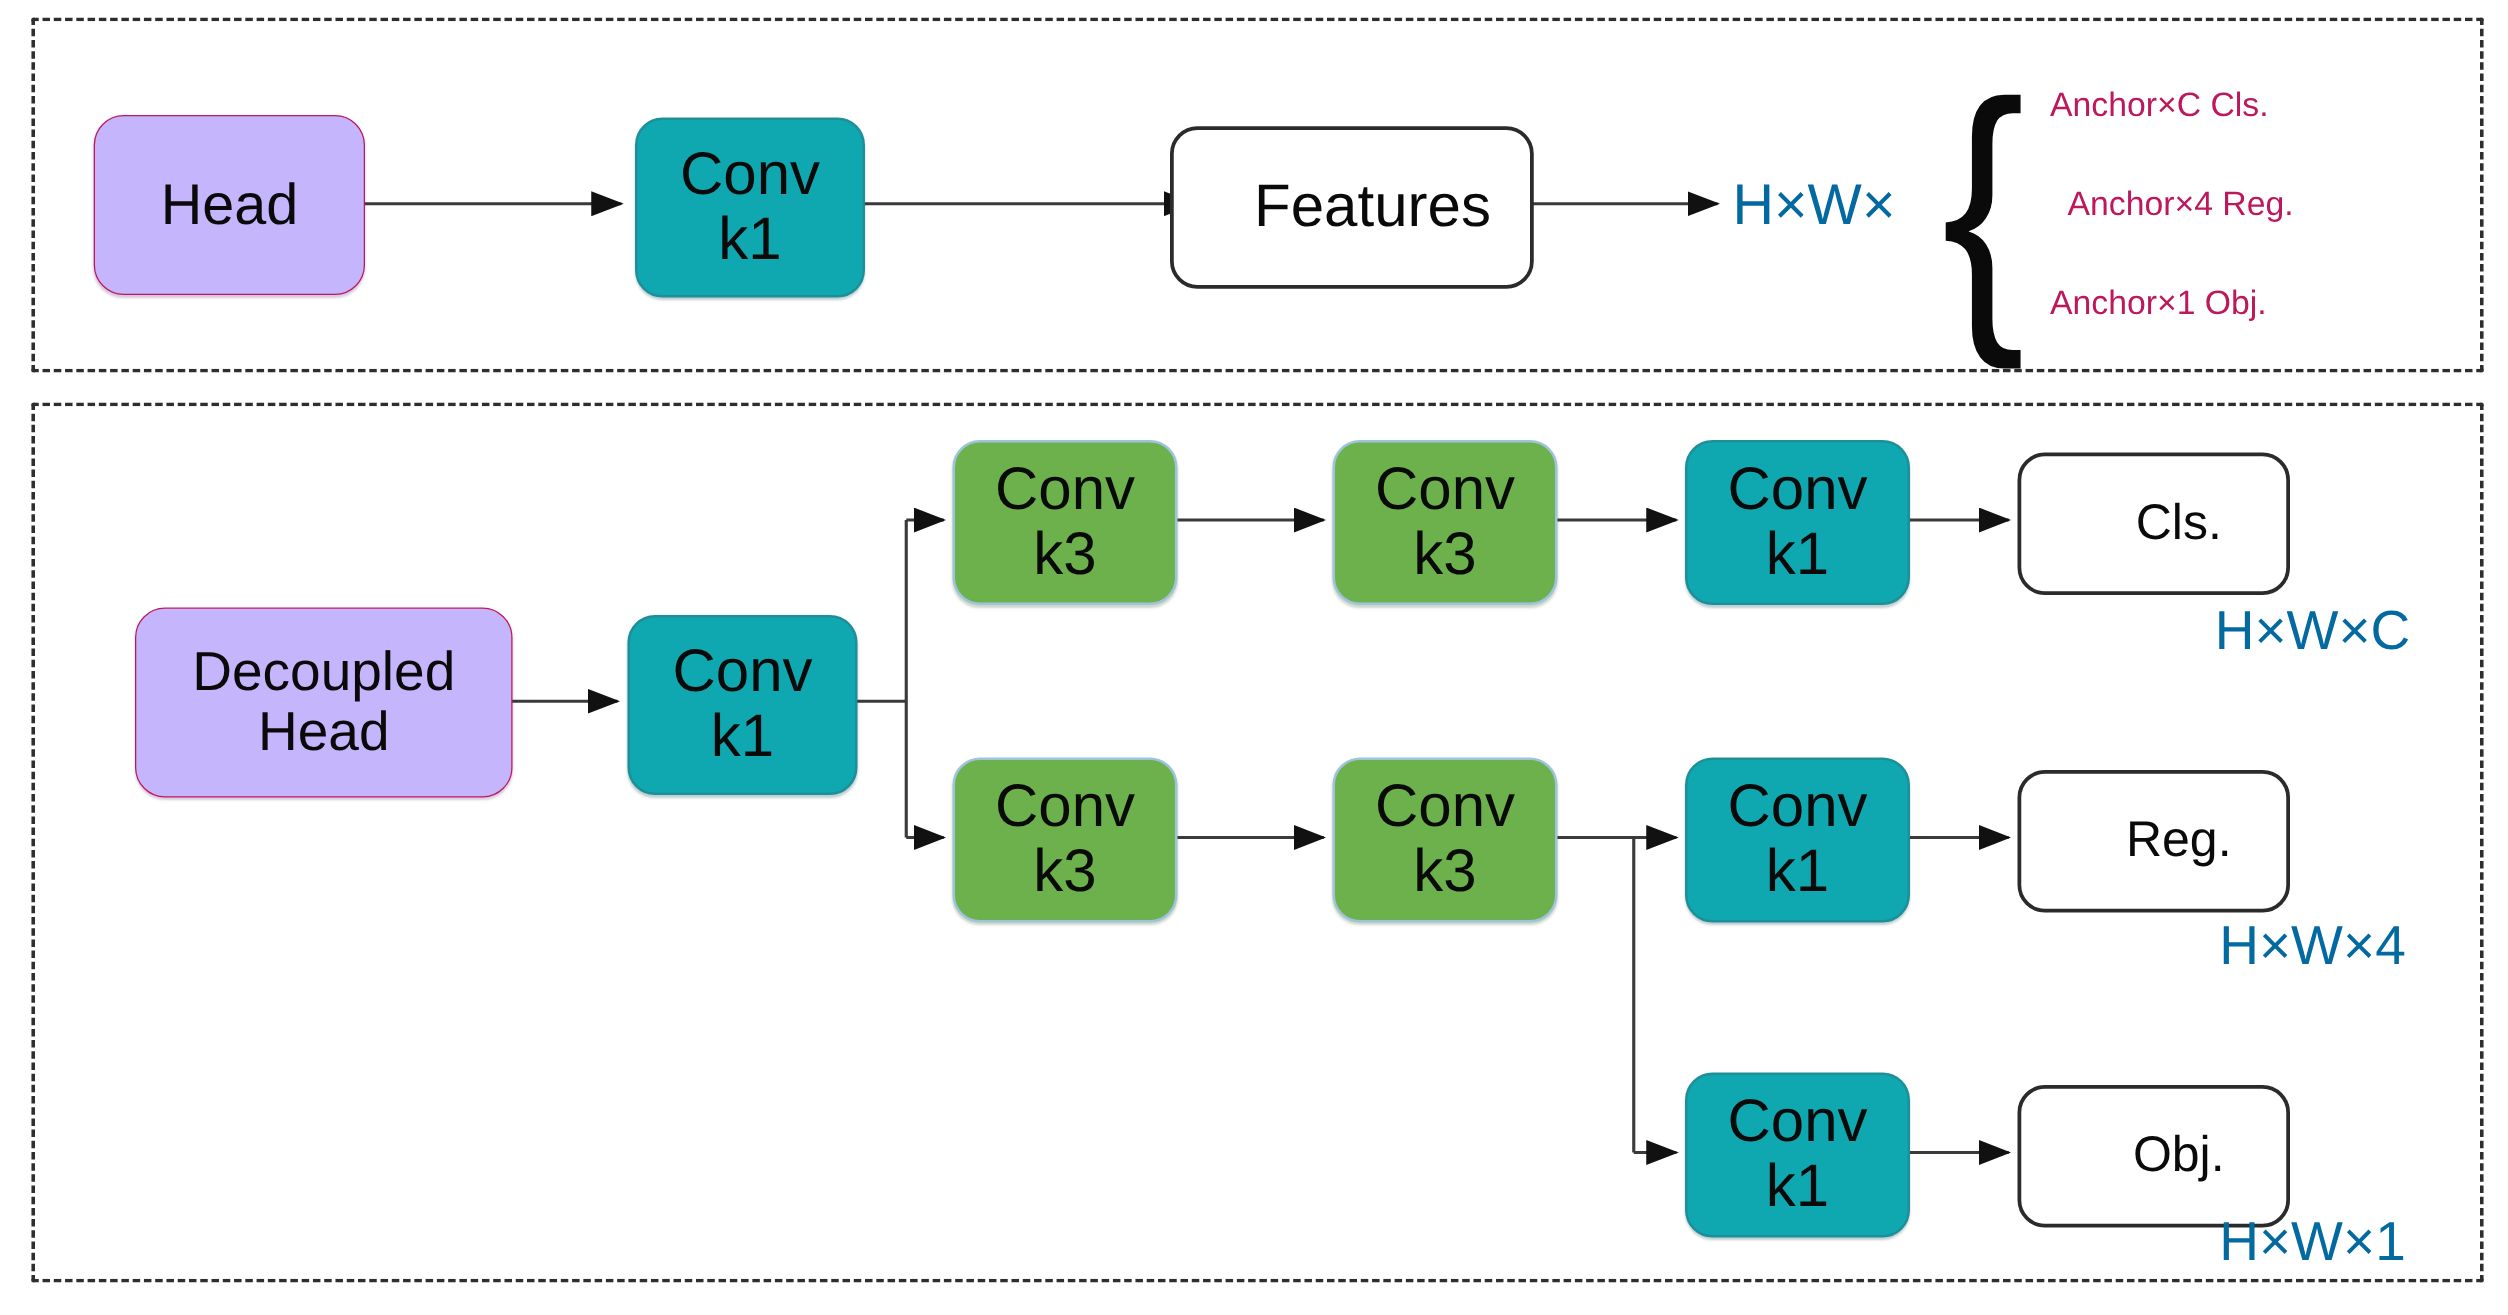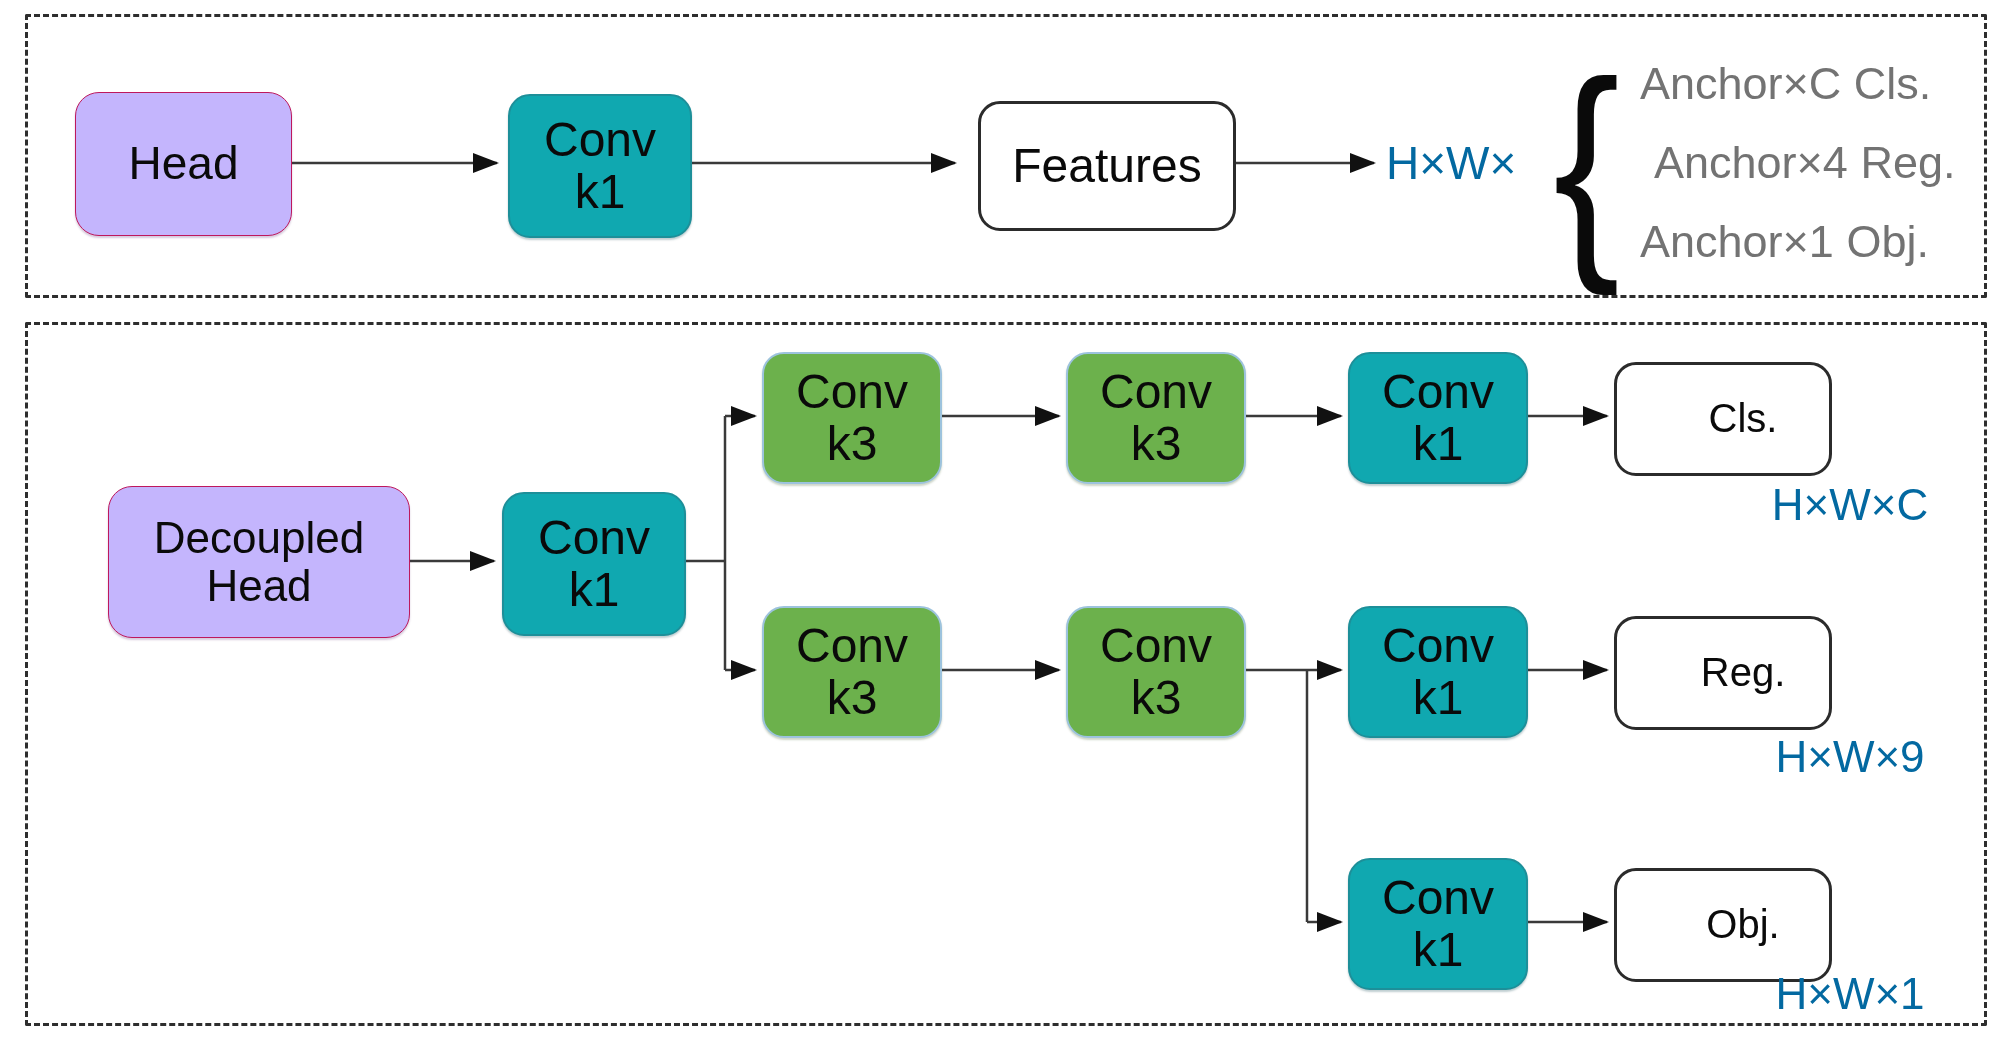--- a/index.html
+++ b/index.html
@@ -27,21 +27,21 @@
     box-shadow:0 2px 2px rgba(60,90,40,0.25);
   }
   .whitebox{
     background:#ffffff;border:3px solid #2b2b2b;border-radius:22px;
   }
   .flat-label{
     position:absolute;display:flex;align-items:center;justify-content:center;
     font-size:44px;color:#0369a1;white-space:nowrap;
   }
   .anchor-line{
-    position:absolute;font-size:45px;color:#737373;white-space:nowrap;display:flex;align-items:center;
+    position:absolute;font-size:27px;color:#be185d;white-space:nowrap;display:flex;align-items:center;
   }
   .brace{
     position:absolute;font-size:235px;font-weight:400;line-height:215px;
     transform:scaleX(0.85);color:#0a0a0a;
   }
   svg.connectors{position:absolute;left:0;top:0;z-index:0;}
   .node,.flat-label,.anchor-line,.brace{z-index:2;}
   .fs46{font-size:46px;}
   .fs44{font-size:44px;}
   .fs40{font-size:40px;padding-left:40px;}
@@ -87,21 +87,21 @@
 
   <div class="node purple fs46" style="left:75px;top:92px;width:215px;height:142px;">
     <span>Head</span>
   </div>
 
   <div class="node teal" style="left:508px;top:94px;width:180px;height:140px;">
     <span>Conv</span>
     <span>k1</span>
   </div>
 
-  <div class="node whitebox" style="left:978px;top:101px;width:252px;height:124px;">
+  <div class="node whitebox" style="left:936px;top:101px;width:252px;height:124px;padding-left:33px;">
     <span>Features</span>
   </div>
 
   <div class="flat-label fs46" style="left:1386px;top:140px;height:46px;">H×W×</div>
 
   <div class="brace" style="left:1548px;top:57px;width:70px;">{</div>
 
   <div class="anchor-line" style="left:1640px;top:64px;height:40px;">Anchor×C Cls.</div>
   <div class="anchor-line" style="left:1654px;top:143px;height:40px;">Anchor×4 Reg.</div>
   <div class="anchor-line" style="left:1640px;top:222px;height:40px;">Anchor×1 Obj.</div>
@@ -143,21 +143,21 @@
     <span>Conv</span>
     <span>k3</span>
   </div>
   <div class="node teal" style="left:1348px;top:606px;width:176px;height:128px;">
     <span>Conv</span>
     <span>k1</span>
   </div>
   <div class="node whitebox fs40" style="left:1614px;top:616px;width:172px;height:108px;">
     <span>Reg.</span>
   </div>
-  <div class="flat-label fs44" style="left:1750px;top:735px;width:200px;height:44px;">H×W×9</div>
+  <div class="flat-label fs44" style="left:1750px;top:735px;width:200px;height:44px;">H×W×4</div>
 
   <div class="node teal" style="left:1348px;top:858px;width:176px;height:128px;">
     <span>Conv</span>
     <span>k1</span>
   </div>
   <div class="node whitebox fs40" style="left:1614px;top:868px;width:172px;height:108px;">
     <span>Obj.</span>
   </div>
   <div class="flat-label fs44" style="left:1750px;top:972px;width:200px;height:44px;">H×W×1</div>
 

